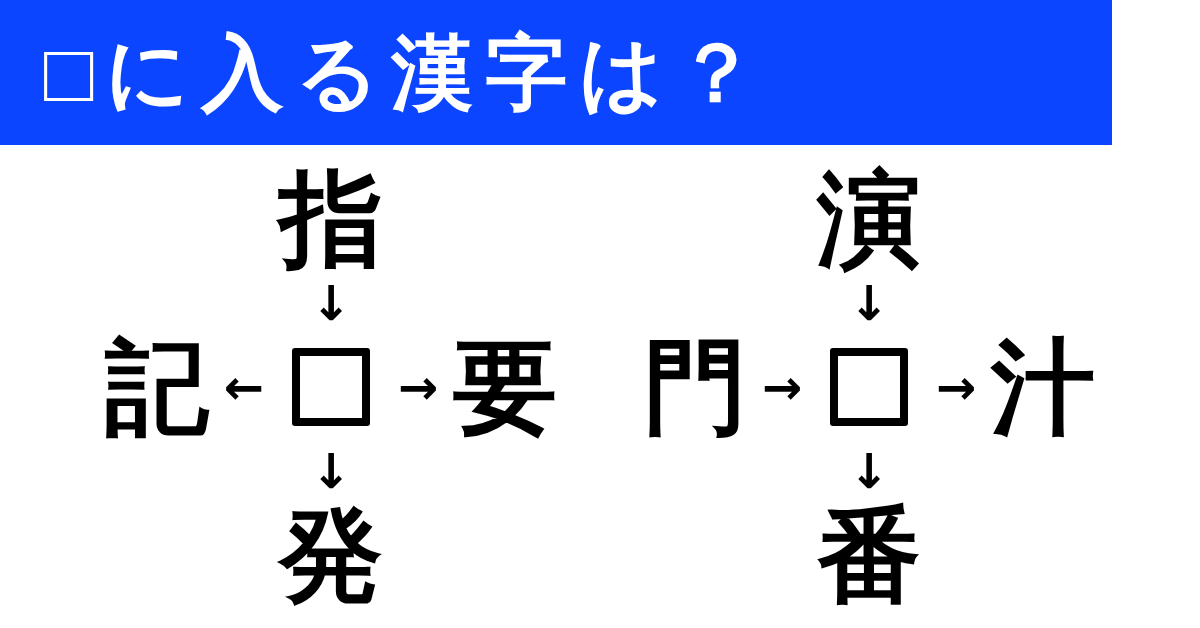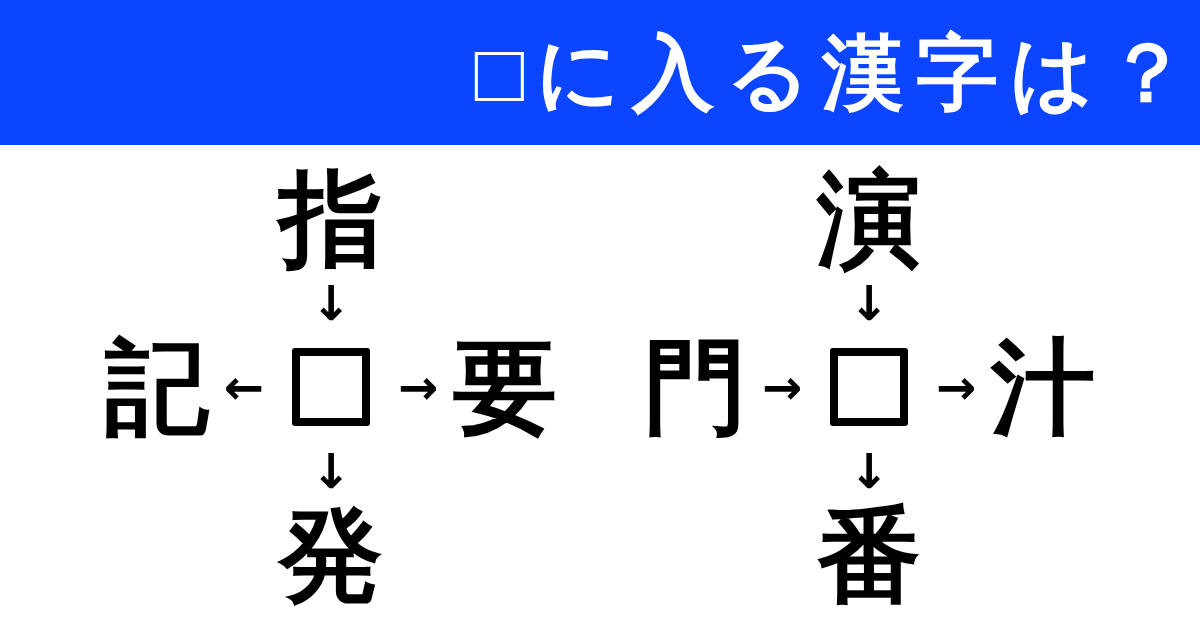--- a/index.html
+++ b/index.html
@@ -9,26 +9,27 @@
     font-family: "Liberation Sans", "DejaVu Sans", sans-serif;
   }
   .page {
     position: relative;
     width: 1200px;
     height: 628px;
     overflow: hidden;
     background: #ffffff;
   }
   .banner {
-    width: 1200px;
+    width: 1080px;
     height: 145px;
     background: #0b45ff;
     display: flex;
     align-items: center;
-    justify-content: flex-end;
+    justify-content: flex-start;
+    padding-left: 32px;
   }
   .banner-title {
     color: #ffffff;
     font-size: 82px;
     font-weight: 800;
     letter-spacing: 12px;
     line-height: 1;
     white-space: nowrap;
     margin-left: 12px; 
     font-family: "Liberation Sans", "DejaVu Sans", sans-serif;

